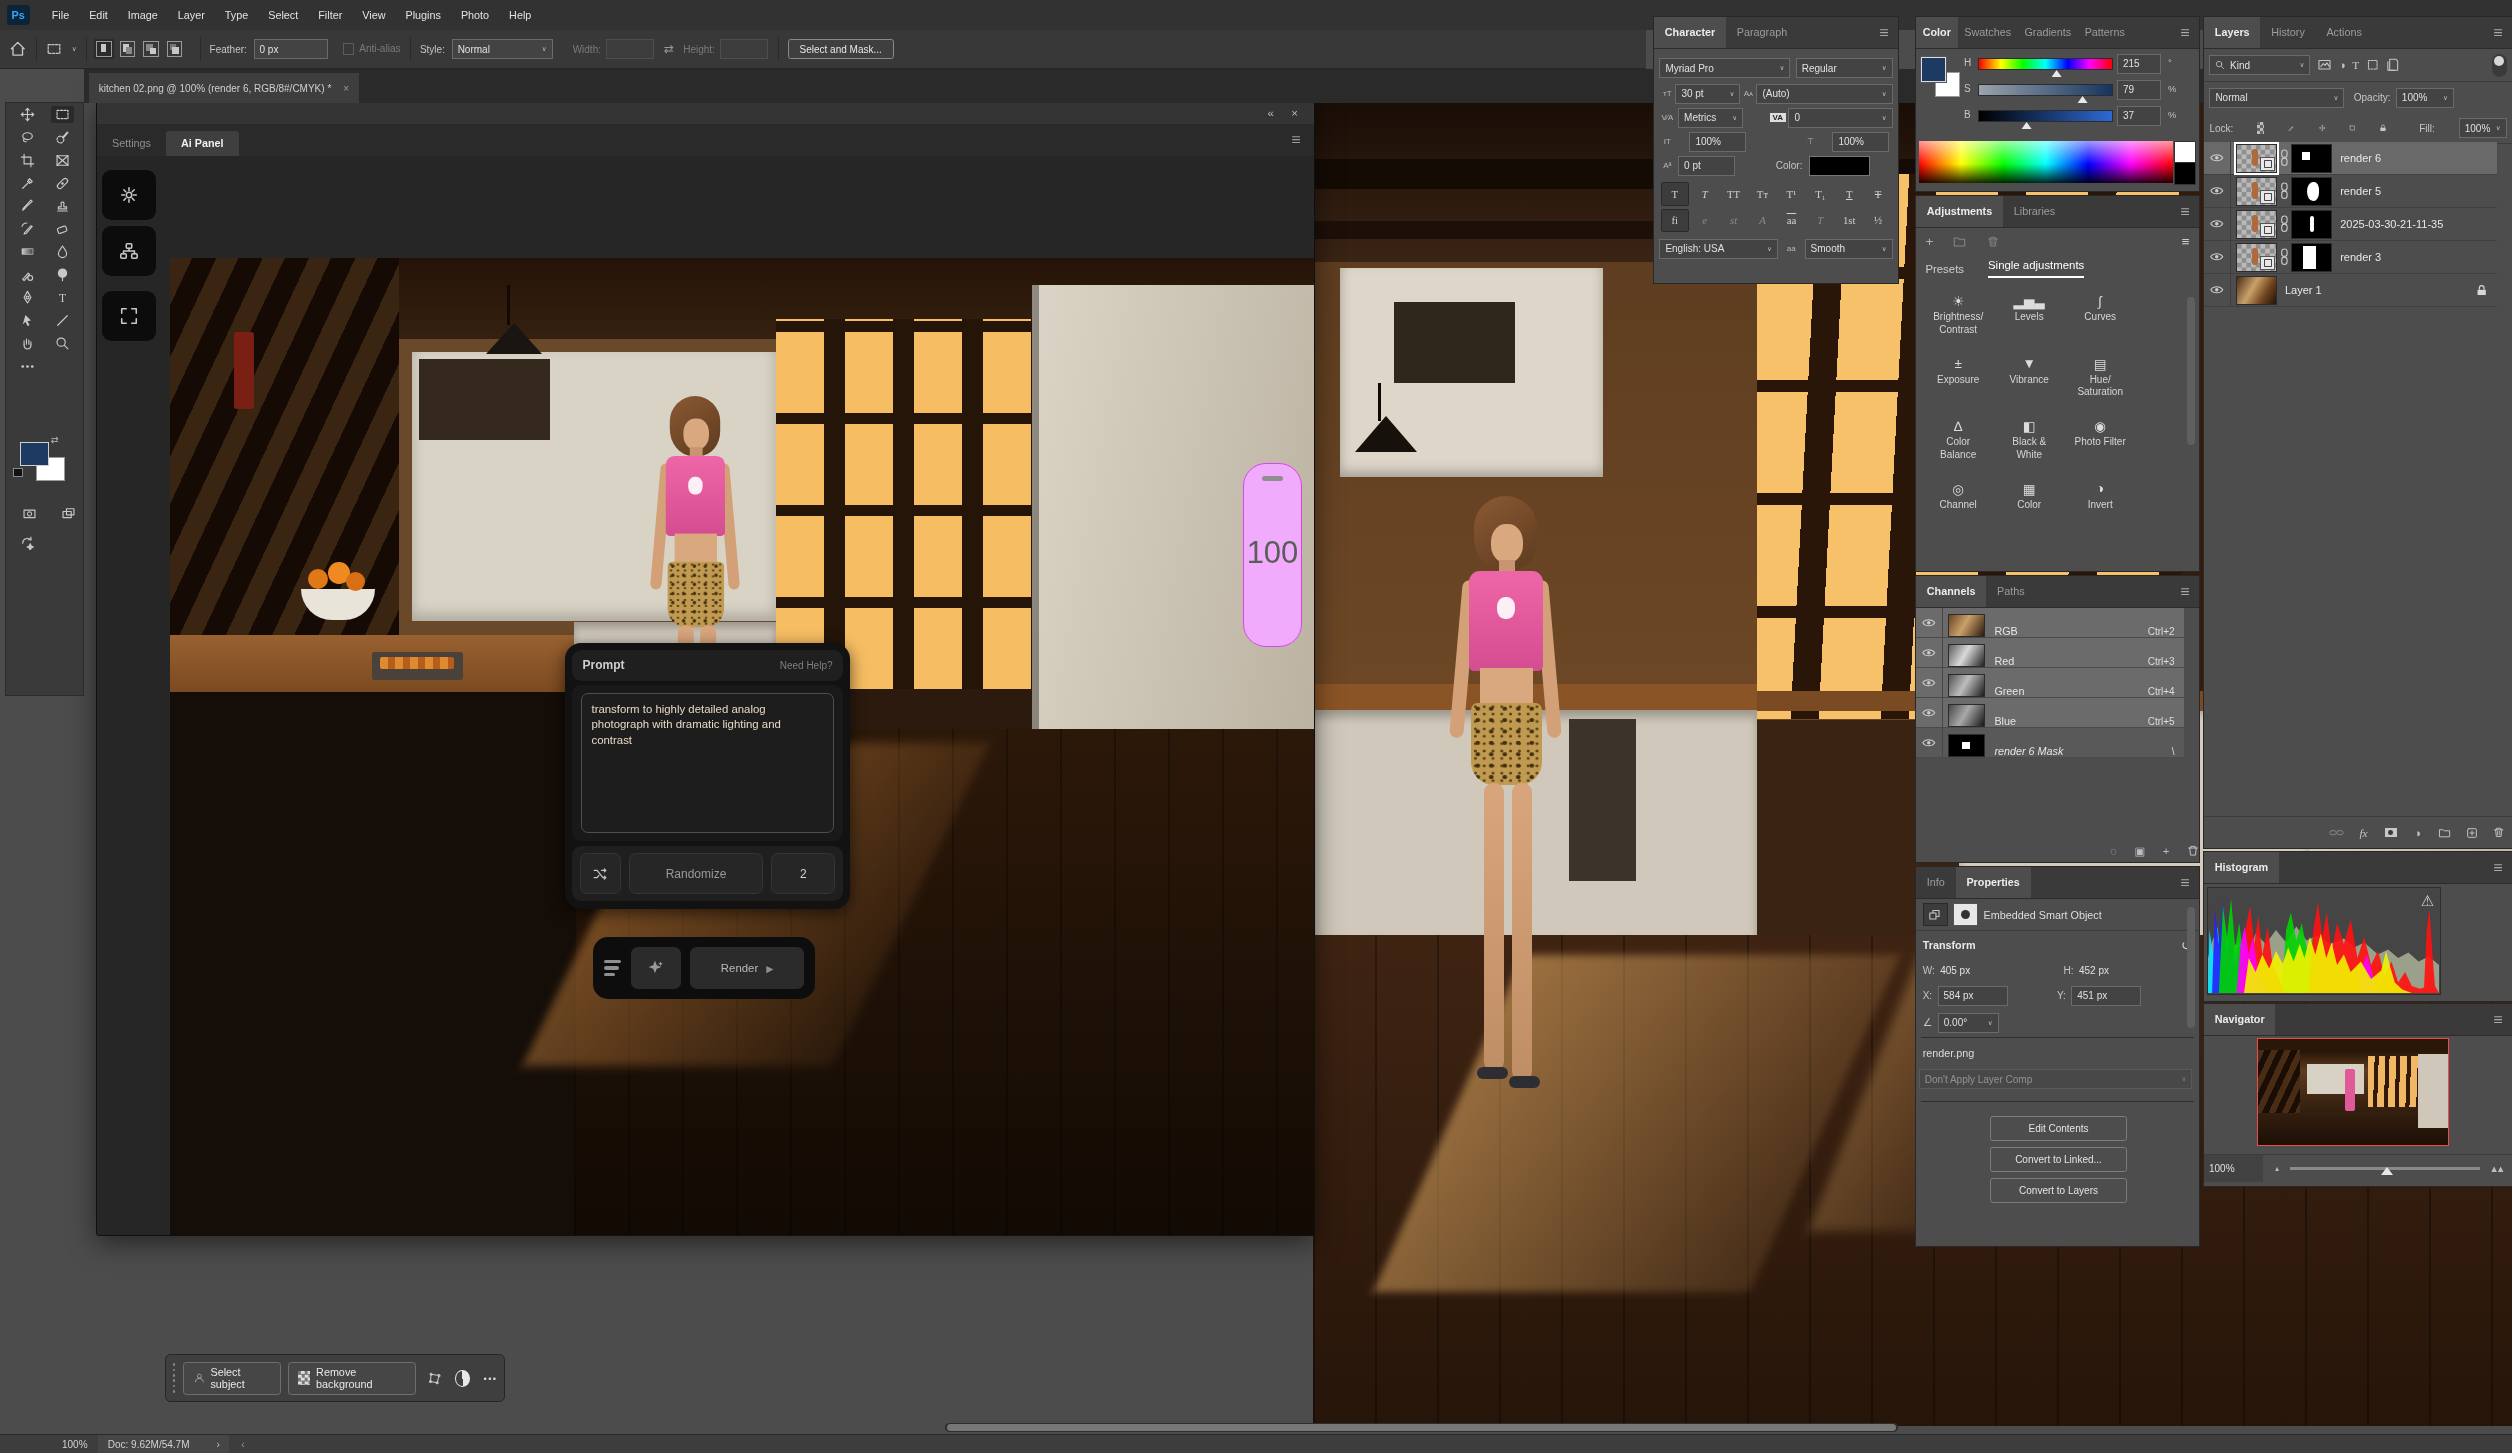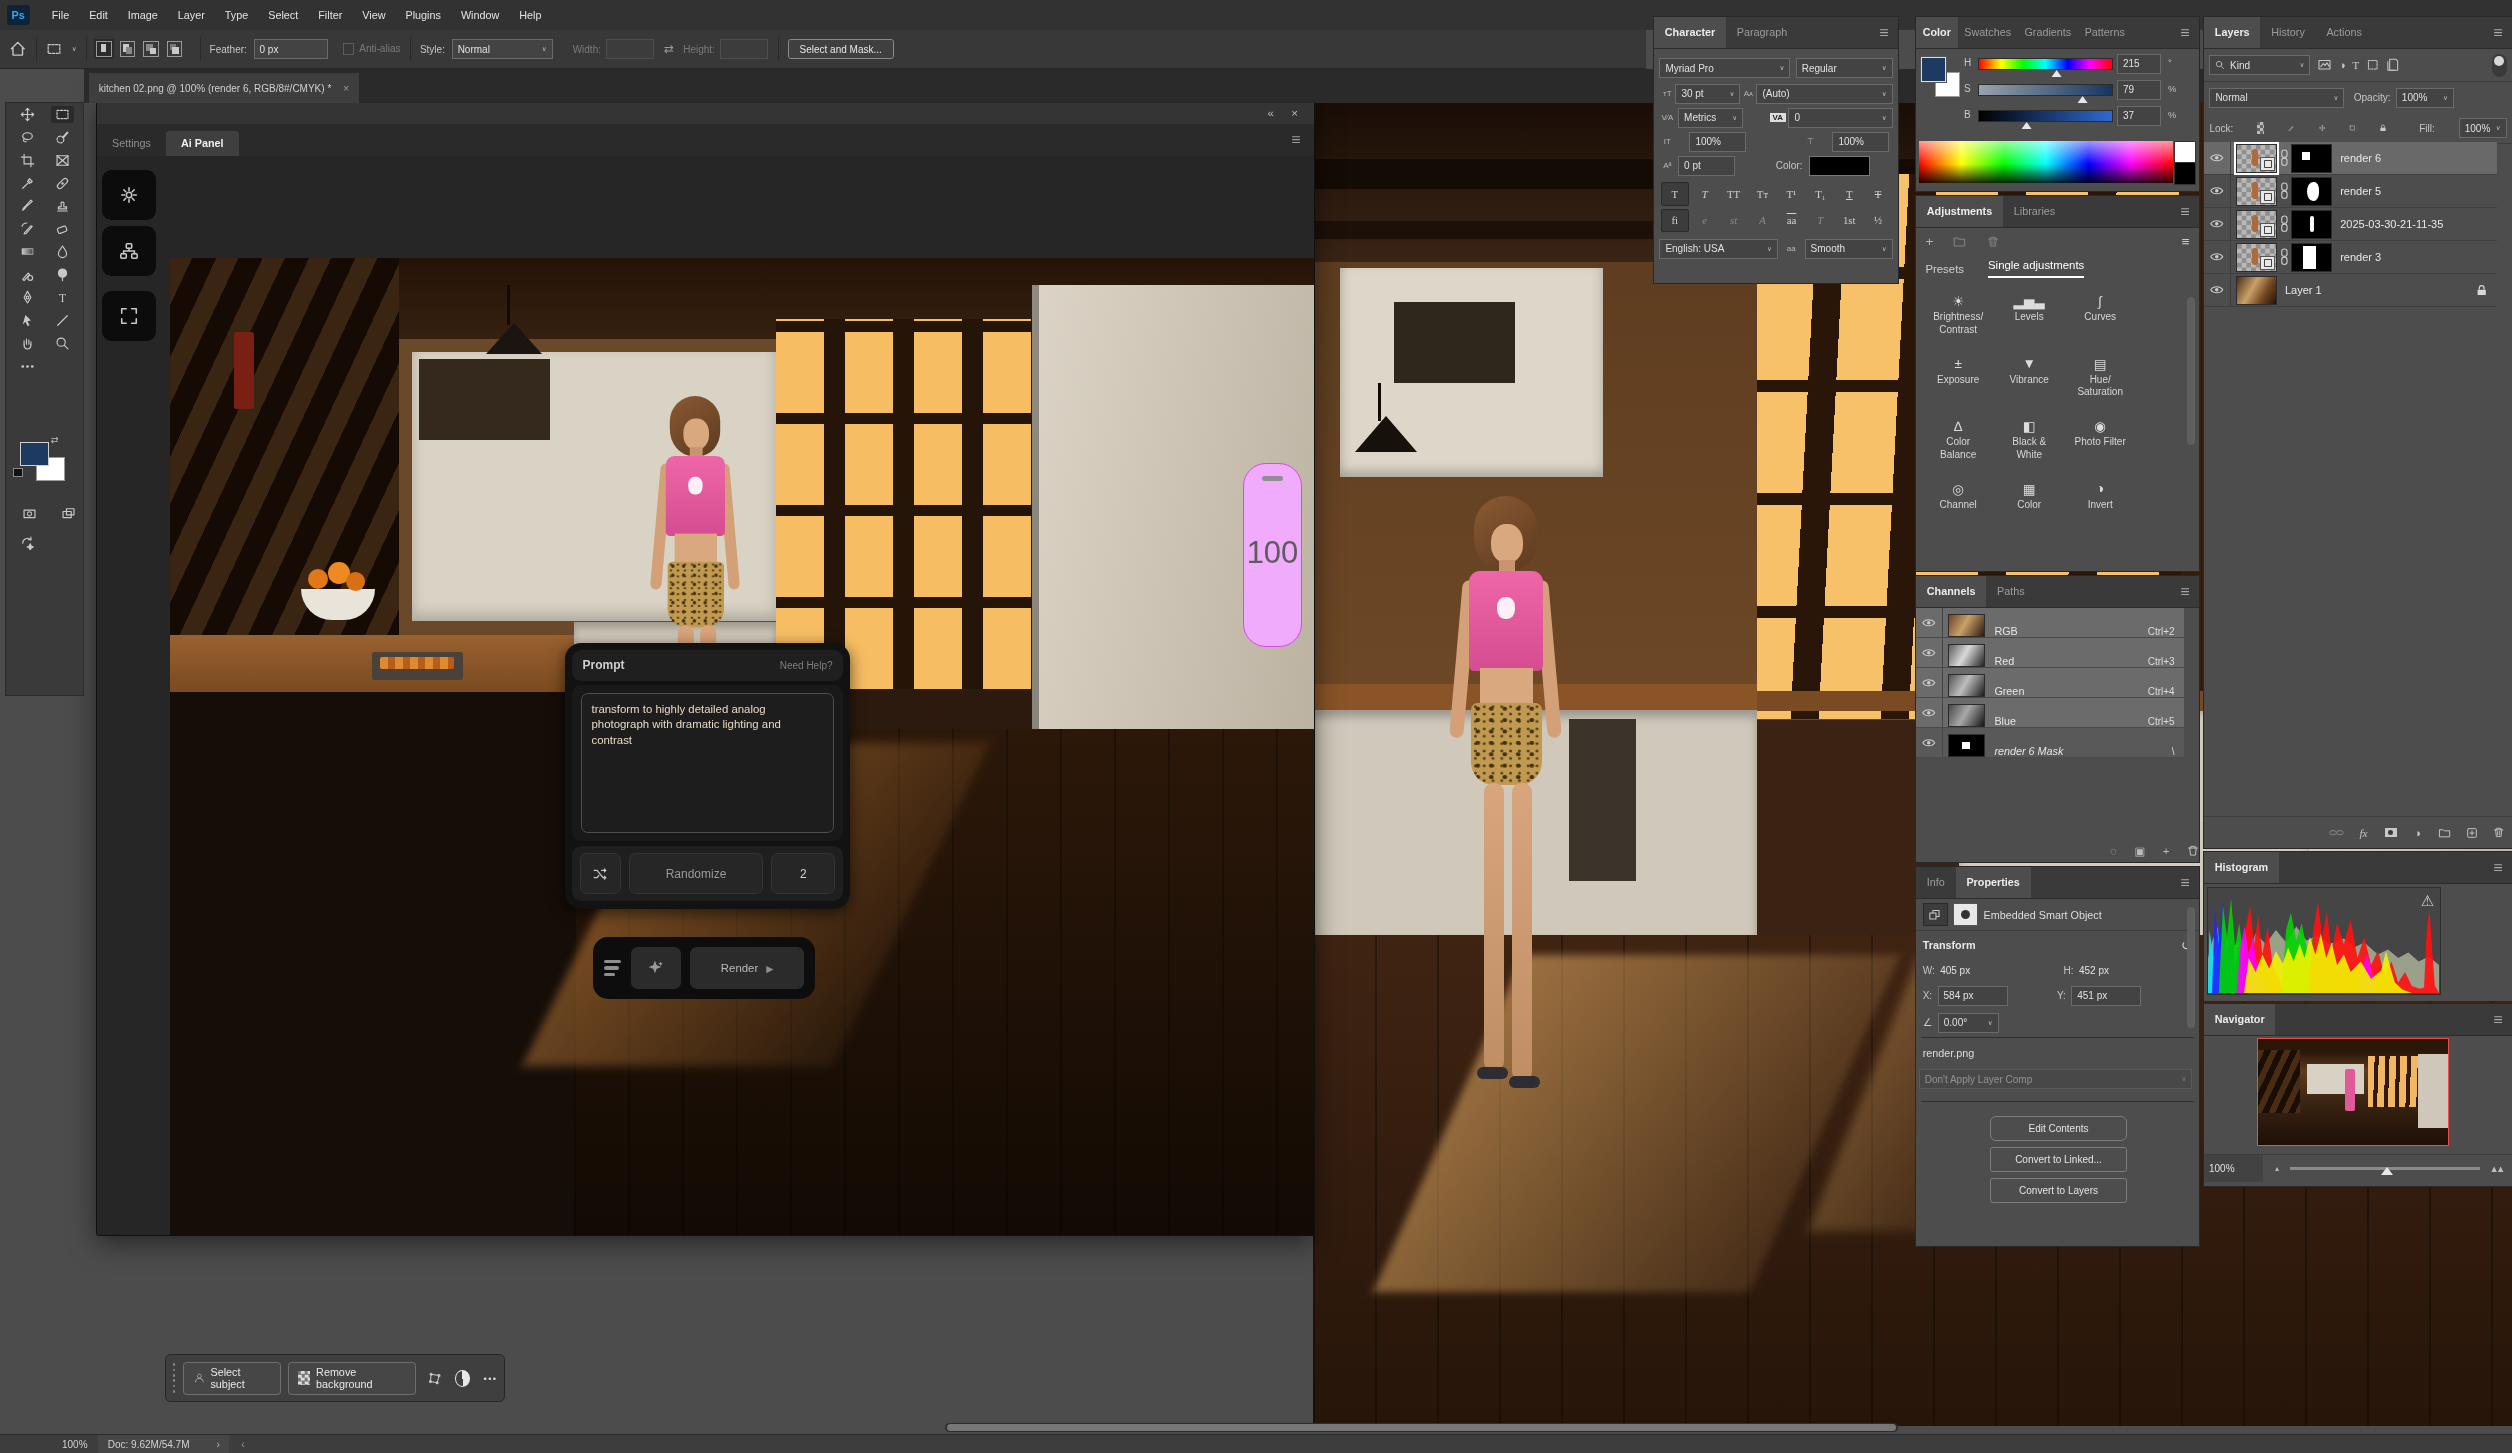--- a/index.html
+++ b/index.html
@@ -171,21 +171,21 @@
 
   <span class="mitem">File</span>
       <span class="mitem">Edit</span>
       <span class="mitem">Image</span>
       <span class="mitem">Layer</span>
       <span class="mitem">Type</span>
       <span class="mitem">Select</span>
       <span class="mitem">Filter</span>
       <span class="mitem">View</span>
       <span class="mitem">Plugins</span>
-      <span class="mitem">Window</span>
+      <span class="mitem">Photo</span>
       <span class="mitem">Help</span>
     </div>
 </div>
 
 <div id="optionsbar">
   <span style="margin-left:9.4px">
     <svg class="ico" width="17.5" height="17.5" viewBox="0 0 22 22">
         <path d="M3 11 11 3l8 8M5 10v9h12v-9"></path>
       </svg>
     </span>
@@ -960,21 +960,21 @@
     <div class="f" style="height:25.6px;padding:0 6.7px;margin-top:4px">
       <span class="lbl" style="font-size:10.8px;color:#dcdcdc">render.png</span>
     </div>
     <span class="fld dim" style="position:absolute;left:2.7px;top:202px;right:6.7px">
       <span>Don't Apply Layer Comp</span>
         <span class="ddv">∨</span>
       </span>
     <div class="hl" style="top:234px"></div>
     <div>
 
-    <div class="panelbtn" style="top: 249px; border-radius: 6px;">Edit Contents</div>
+    <div class="panelbtn" style="top: 249px;">Edit Contents</div>
         <div class="panelbtn" style="top: 280px;">Convert to Linked...</div>
         <div class="panelbtn" style="top: 311px;">Convert to Layers</div>
       </div>
     <span class="sb" style="right:4px;top:40px;height:121px"></span>
   </div>
 </div>
 
 <div class="ab" style="left:2203px;top:16px;width:310px;height:1171px;z-index:10">
 
   <div class="panel" style="left:0;top:0;width:310px;height:833px">

